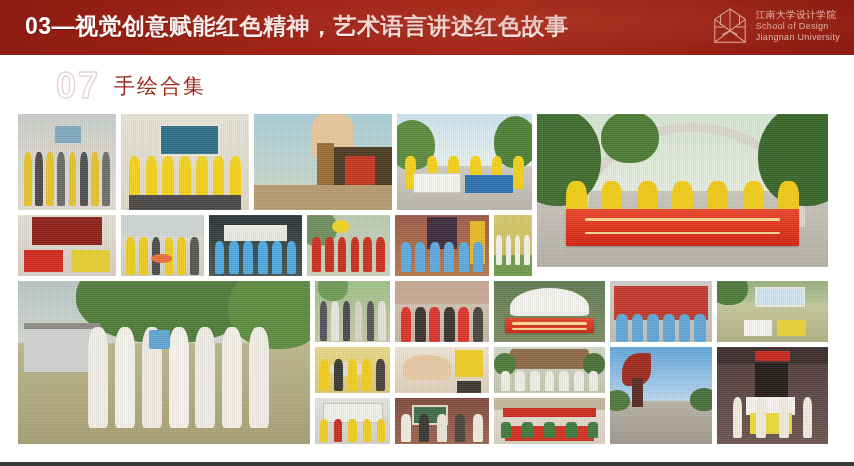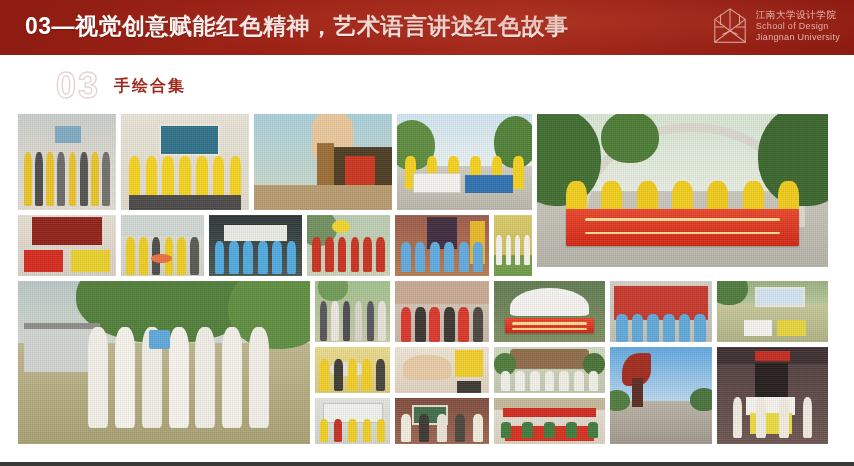--- a/index.html
+++ b/index.html
@@ -28,21 +28,21 @@
   .logo-mark{width:38px;height:40px;opacity:.92;}
   .logo-text{display:flex;flex-direction:column;justify-content:center;line-height:1.25;}
   .logo-cn{color:#e9c9c2;font-size:9.5px;letter-spacing:.6px;white-space:nowrap;}
   .logo-en1,.logo-en2{color:#e4bdb5;font-size:9px;letter-spacing:.3px;white-space:nowrap;}
   
   .section-title{position:absolute;left:56px;top:66px;height:40px;display:flex;align-items:center;gap:14px;}
   .section-num{
     font-size:36px;font-weight:bold;color:transparent;
     -webkit-text-stroke:1.3px #e3d3d2;letter-spacing:2px;line-height:1;
   }
-  .section-label{font-size:16px;font-weight:bold;color:#9c2a1c;letter-spacing:2px;}
+  .section-label{font-size:21px;font-weight:normal;color:#9c2a1c;letter-spacing:2px;}
   
   .gallery{position:absolute;left:17px;top:113px;width:812px;height:325px;}
   .cell{position:absolute;background:#d8d2cb;border:1px solid #ffffff;
         box-sizing:border-box;overflow:hidden;}
   
   .sc{position:absolute;inset:0;}
   .sky{position:absolute;left:0;top:0;right:0;height:46%;}
   .grnd{position:absolute;left:0;bottom:0;right:0;height:56%;}
   .row-people{position:absolute;left:6%;right:6%;bottom:18%;height:34%;display:flex;
      justify-content:space-between;align-items:flex-end;}
@@ -80,21 +80,21 @@
     </svg>
     <div class="logo-text">
       <div class="logo-cn">江南大学设计学院</div>
       <div class="logo-en1">School of Design</div>
       <div class="logo-en2">Jiangnan University</div>
     </div>
   </div>
 </div>
 
 <div class="section-title">
-  <span class="section-num">03</span>
+  <span class="section-num">07</span>
   <span class="section-label">手绘合集</span>
 </div>
 
 <div class="gallery">
 
   <div class="cell" style="left:0;top:0;width:100px;height:98px">
     <div class="sc" style="background:linear-gradient(#cfd3d0,#e0dcd2)"></div>
     <div class="bld" style="left:0;top:0;right:0;height:42%;background:linear-gradient(#c8cdc9,#d9d6cc)"></div>
     <div class="bld" style="left:38%;top:12%;width:26%;height:18%;background:#7fa9c0"></div>
     <div class="row-people" style="bottom:4%;height:56%">

